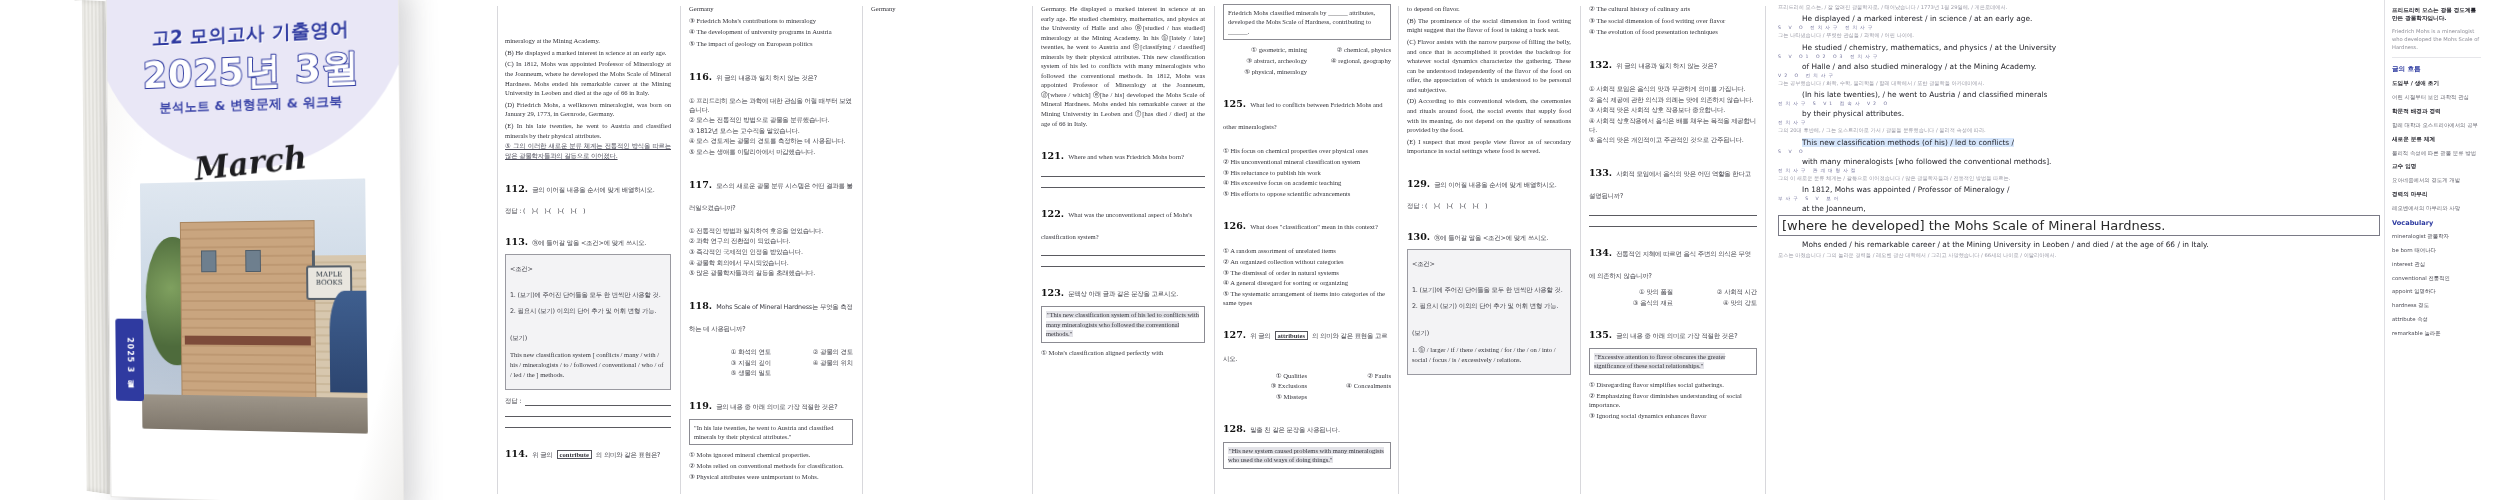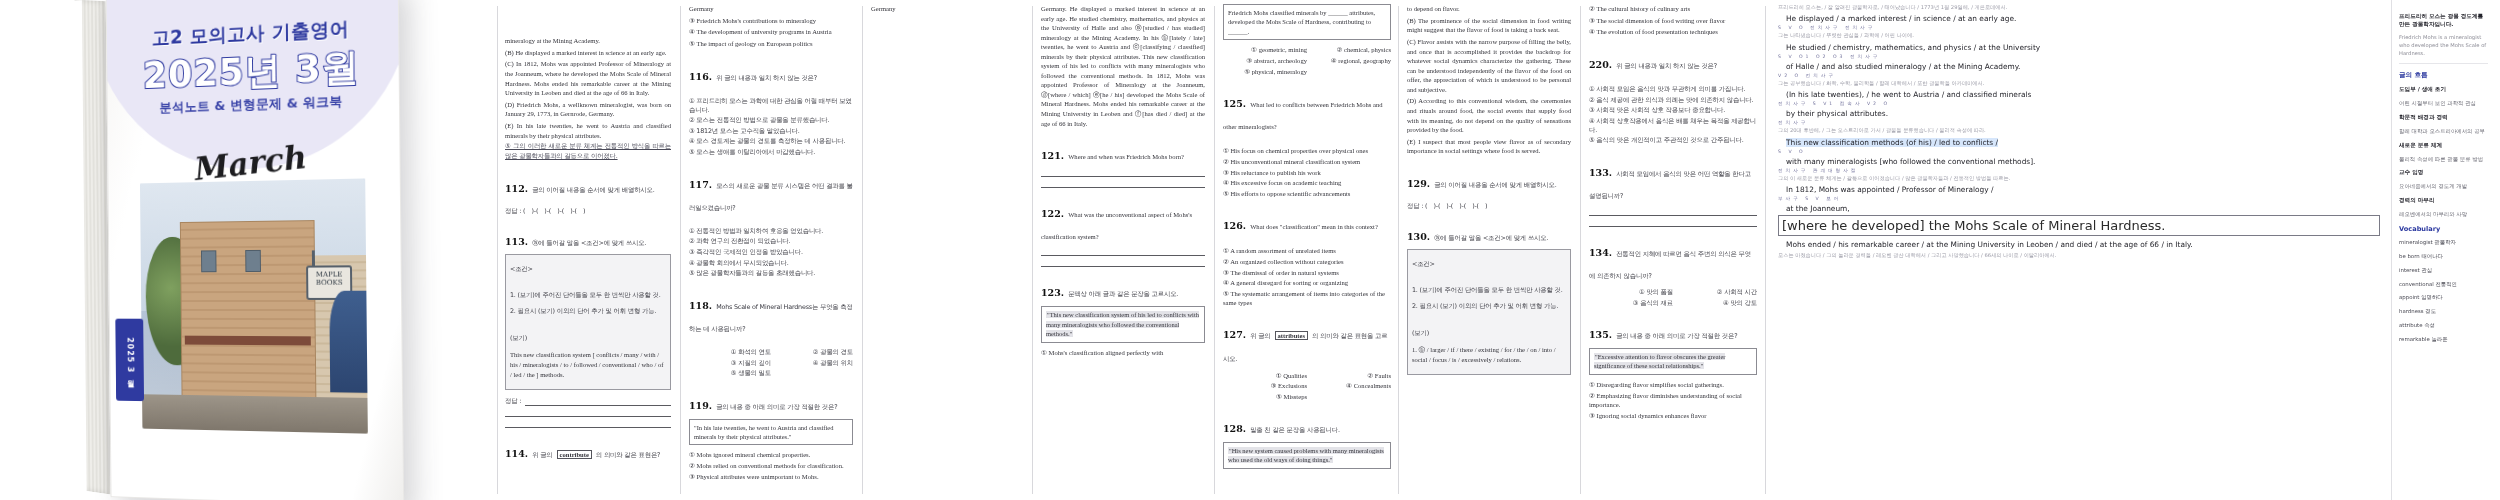--- a/index.html
+++ b/index.html
@@ -135,31 +135,31 @@
   .ansrow .rule{flex:1;border-bottom:1px solid #5a5a60;height:10px;}
   .hl-gray{background:#e3e3e8;padding:0 1px;}
   .boxed-word{border:1px solid #55555c;padding:0 2px;font-weight:bold;}
 
   
   .anno{
     position:absolute;top:0;height:500px;background:#fff;overflow:hidden;
     font-family:"DejaVu Sans","Liberation Sans",sans-serif;
   }
   .anno .kosm{font-size:5.2px;color:#9a9aa6;line-height:1.5;margin:0 0 1.5px 0;}
-  .anno .ensm{font-size:7.4px;color:#1d1d24;line-height:1.5;margin:0 0 1px 0;padding-left:8px;}
+  .anno .ensm{font-size:7.4px;color:#1d1d24;line-height:1.5;margin:0 0 1px 16px;padding-left:8px;}
   .anno .mark{font-size:4.6px;color:#6f6f9a;letter-spacing:3px;margin:0 0 2px 0;}
   .anno .hlb{background:#d6e6fb;}
   .anno .boxline{border:1px solid #7a7a86;padding:2px 3px;margin:0 0 3px 0;font-size:13px;}
 
   
   .side{
-    position:absolute;top:0;right:5px;width:104px;height:500px;
+    position:absolute;top:0;right:12px;width:104px;height:500px;
     background:#fff;border-left:1px solid #e0e0e4;
     font-family:"DejaVu Sans","Liberation Sans",sans-serif;
-    padding:6px 7px;box-sizing:border-box;overflow:hidden;
+    padding:0 7px;box-sizing:border-box;overflow:hidden;
   }
   .side .sh{font-size:6.6px;font-weight:bold;color:#2d3aa0;margin:7px 0 2px 0;}
   .side .sk{font-size:5.6px;font-weight:bold;color:#24242c;line-height:1.5;}
   .side .sv{font-size:5.4px;color:#6a6a74;line-height:1.5;margin:0 0 3px 0;}
   .side .vocab{font-size:5.4px;color:#4a4a54;line-height:1.55;}
   .side .divider{height:1px;background:#e6e6ea;margin:5px 0;}
   .side-top{font-size:5.2px;color:#8c8c96;line-height:1.5;}
 </style>
 </head>
 <body>
@@ -387,21 +387,21 @@
     </div>
   </div>
 
   <div class="col-sep" style="left:1580px;"></div>
   <div class="sheet" style="left:1587px;width:172px;padding:4px 2px 0 2px;">
     <p class="line en">② The cultural history of culinary arts</p>
     <p class="line en">③ The social dimension of food writing over flavor</p>
     <p class="line en">④ The evolution of food presentation techniques</p>
 
     <div class="bigspace"></div>
-    <p class="qhead"><span class="qnum">220.</span>
+    <p class="qhead"><span class="qnum">132.</span>
       <span class="ko">위 글의 내용과 일치 하지 않는 것은?</span></p>
     <div class="spacer"></div>
     <p class="choice ko">① 사회적 모임은 음식의 맛과 무관하게 의미를 가집니다.</p>
     <p class="choice ko">② 음식 제공에 관한 의식과 의례는 맛에 의존하지 않습니다.</p>
     <p class="choice ko">③ 사회적 맛은 사회적 상호 작용보다 중요합니다.</p>
     <p class="choice ko">④ 사회적 상호작용에서 음식은 배를 채우는 목적을 제공합니다.</p>
     <p class="choice ko">⑤ 음식의 맛은 개인적이고 주관적인 것으로 간주됩니다.</p>
 
     <div class="bigspace"></div>
     <p class="qhead"><span class="qnum">133.</span>

